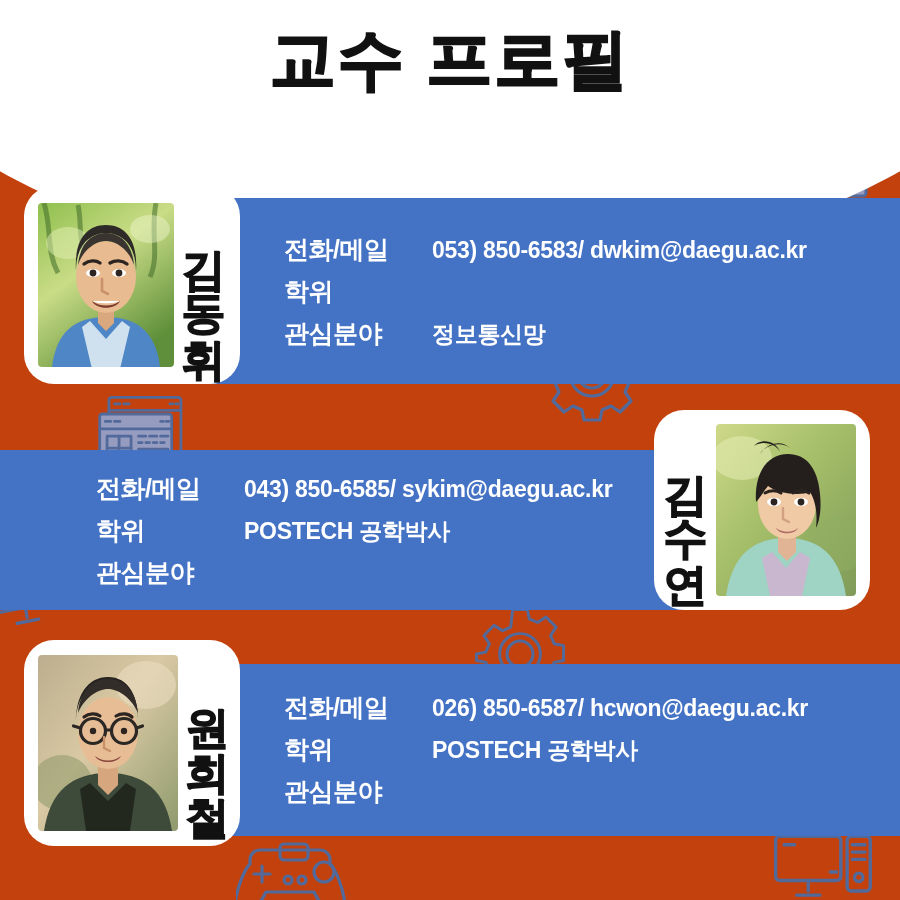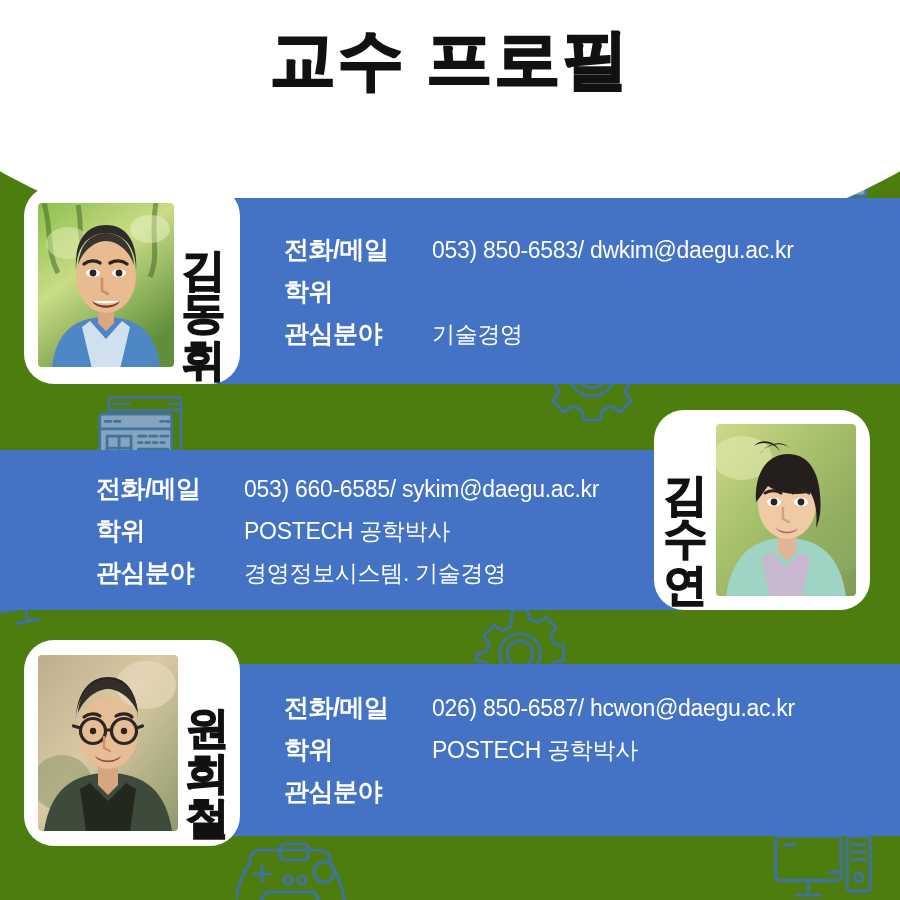--- a/index.html
+++ b/index.html
@@ -10,21 +10,21 @@
     width: 900px;
     height: 900px;
     font-family: "Liberation Sans", "DejaVu Sans", sans-serif;
     background: #8fabe0;
     overflow: hidden;
   }
   .poster {
     position: relative;
     width: 900px;
     height: 900px;
-    background: #4d7c0f;
+    background: #c2410c;
     overflow: hidden;
   }
 
   
   .header-dome {
     position: absolute;
     left: 50%;
     top: -230px;
     transform: translateX(-50%);
     width: 1130px;
@@ -79,21 +79,21 @@
     white-space: nowrap;
   }
   .info-label {
     font-size: 25px;
     font-weight: 700;
     color: #ffffff;
     letter-spacing: -0.5px;
   }
   .info-value {
     font-size: 23px;
-    font-weight: 400;
+    font-weight: 700;
     color: #ffffff;
     letter-spacing: -0.3px;
   }
 
   
   .photo-tile {
     position: absolute;
     background: #ffffff;
     border-radius: 30px;
     display: flex;
@@ -238,21 +238,21 @@
   <div class="info-lines" style="left:240px; top:224px; width:640px; height:134px;">
     <div class="info-line">
       <span class="info-label" style="width:148px;">전화/메일</span>
       <span class="info-value">053) 850-6583/ dwkim@daegu.ac.kr</span>
     </div>
     <div class="info-line">
       <span class="info-label" style="width:148px;">학위</span>
     </div>
     <div class="info-line">
       <span class="info-label" style="width:148px;">관심분야</span>
-      <span class="info-value">기술경영</span>
+      <span class="info-value">정보통신망</span>
     </div>
   </div>
 
   <div class="photo-tile name-right" style="left:24px; top:186px; width:216px; height:198px;">
     <div class="portrait">
       <svg viewBox="0 0 136 164" preserveAspectRatio="xMidYMid slice" role="img">
         <defs>
           <linearGradient id="p1bg" x1="0" y1="0" x2="0.6" y2="1">
             <stop offset="0%" stop-color="#8fbf4e"></stop>
             <stop offset="45%" stop-color="#c9dc86"></stop>
@@ -285,29 +285,28 @@
       </svg>
     </div>
     <div class="vname">김동휘</div>
   </div>
 
   <div class="info-card" style="left:-240px; top:450px; width:1020px; height:160px;"></div>
 
   <div class="info-lines" style="left:52px; top:466px; width:640px; height:128px;">
     <div class="info-line">
       <span class="info-label" style="width:148px;">전화/메일</span>
-      <span class="info-value">053) 660-6585/ sykim@daegu.ac.kr</span>
+      <span class="info-value">043) 850-6585/ sykim@daegu.ac.kr</span>
     </div>
     <div class="info-line">
       <span class="info-label" style="width:148px;">학위</span>
       <span class="info-value">POSTECH 공학박사</span>
     </div>
     <div class="info-line">
       <span class="info-label" style="width:148px;">관심분야</span>
-      <span class="info-value">경영정보시스템. 기술경영</span>
     </div>
   </div>
 
   <div class="photo-tile name-left" style="left:654px; top:410px; width:216px; height:200px;">
     <div class="portrait" style="width:140px;height:172px;">
       <svg viewBox="0 0 140 172" preserveAspectRatio="xMidYMid slice" role="img">
         <defs>
           <linearGradient id="p2bg" x1="0" y1="0" x2="1" y2="1">
             <stop offset="0%" stop-color="#cfd98a"></stop>
             <stop offset="40%" stop-color="#a8c16b"></stop>

